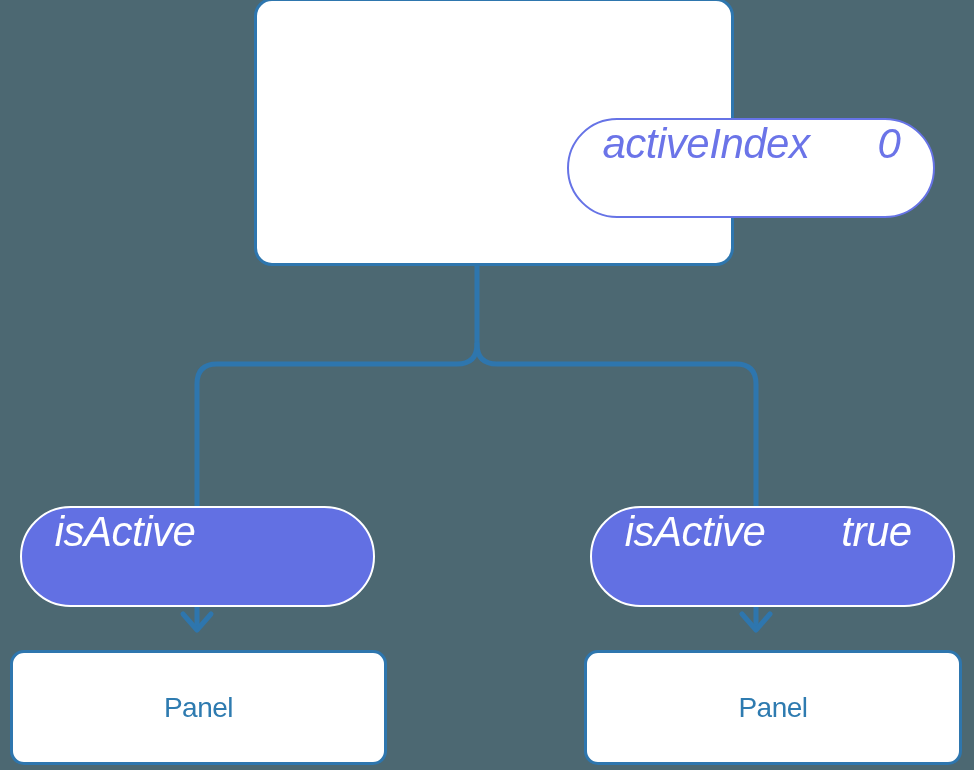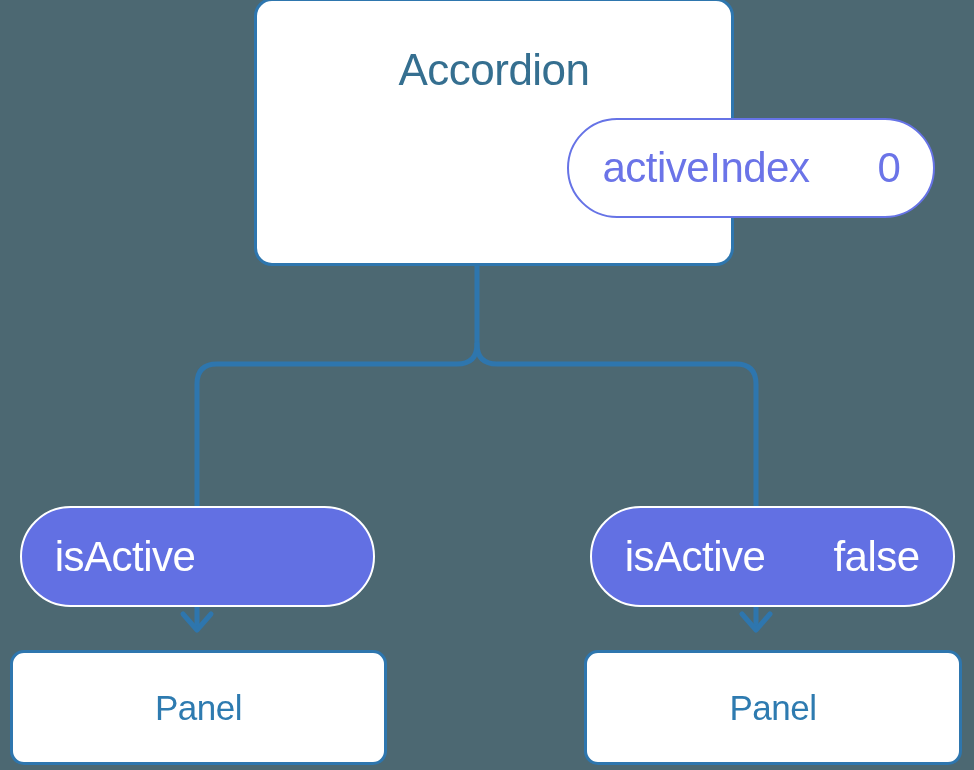--- a/index.html
+++ b/index.html
@@ -52,32 +52,33 @@
   }
   .panel-card {
     border-radius: 14px;
     display: flex;
     align-items: center;
     justify-content: center;
   }
   .panel-left  { left: 10px;  top: 650px; width: 377px; height: 115px; }
   .panel-right { left: 584px; top: 650px; width: 378px; height: 115px; }
   .panel-title {
-    font-size: 35px;
+    font-size: 28px;
     font-weight: 500;
     color: var(--panel-title-text, #2E7BB0);
     letter-spacing: -0.5px;
   }
   .pill {
     position: absolute;
     box-sizing: border-box;
     display: flex;
-    align-items: center;
+    align-items: flex-start;
     z-index: 2;
     border-radius: 999px;
+    font-style: italic;
   }
   .pill-segment {
     display: flex;
     align-items: center;
     justify-content: center;
     font-size: 42px;
     font-weight: 500;
     letter-spacing: -0.5px;
     white-space: nowrap;
   }
@@ -115,37 +116,36 @@
 <div class="stage">
 
   <svg class="connectors" viewBox="0 0 974 770" aria-hidden="true">
     <path class="connector-path" d="M 477 263 L 477 344 Q 477 364 457 364 L 217 364 Q 197 364 197 384 L 197 627"></path>
     <path class="connector-path" d="M 477 344 Q 477 364 497 364 L 736 364 Q 756 364 756 384 L 756 627"></path>
     <polyline class="connector-path" points="183,614 197,630 211,614"></polyline>
     <polyline class="connector-path" points="742,614 756,630 770,614"></polyline>
   </svg>
 
   <div class="card accordion-card">
-    <div class="accordion-title">Accordion</div>
     <div class="pill state-pill">
       <div class="pill-segment seg-label">activeIndex</div>
       <div class="pill-divider"></div>
       <div class="pill-segment seg-value">0</div>
     </div>
   </div>
 
   <div class="pill prop-pill prop-pill-left">
     <div class="pill-segment seg-label">isActive</div>
     <div class="pill-divider"></div>
   </div>
 
   <div class="pill prop-pill prop-pill-right">
     <div class="pill-segment seg-label">isActive</div>
     <div class="pill-divider"></div>
-    <div class="pill-segment seg-value">false</div>
+    <div class="pill-segment seg-value">true</div>
   </div>
 
   <div class="card panel-card panel-left">
     <div class="panel-title">Panel</div>
   </div>
 
   <div class="card panel-card panel-right">
     <div class="panel-title">Panel</div>
   </div>
 

